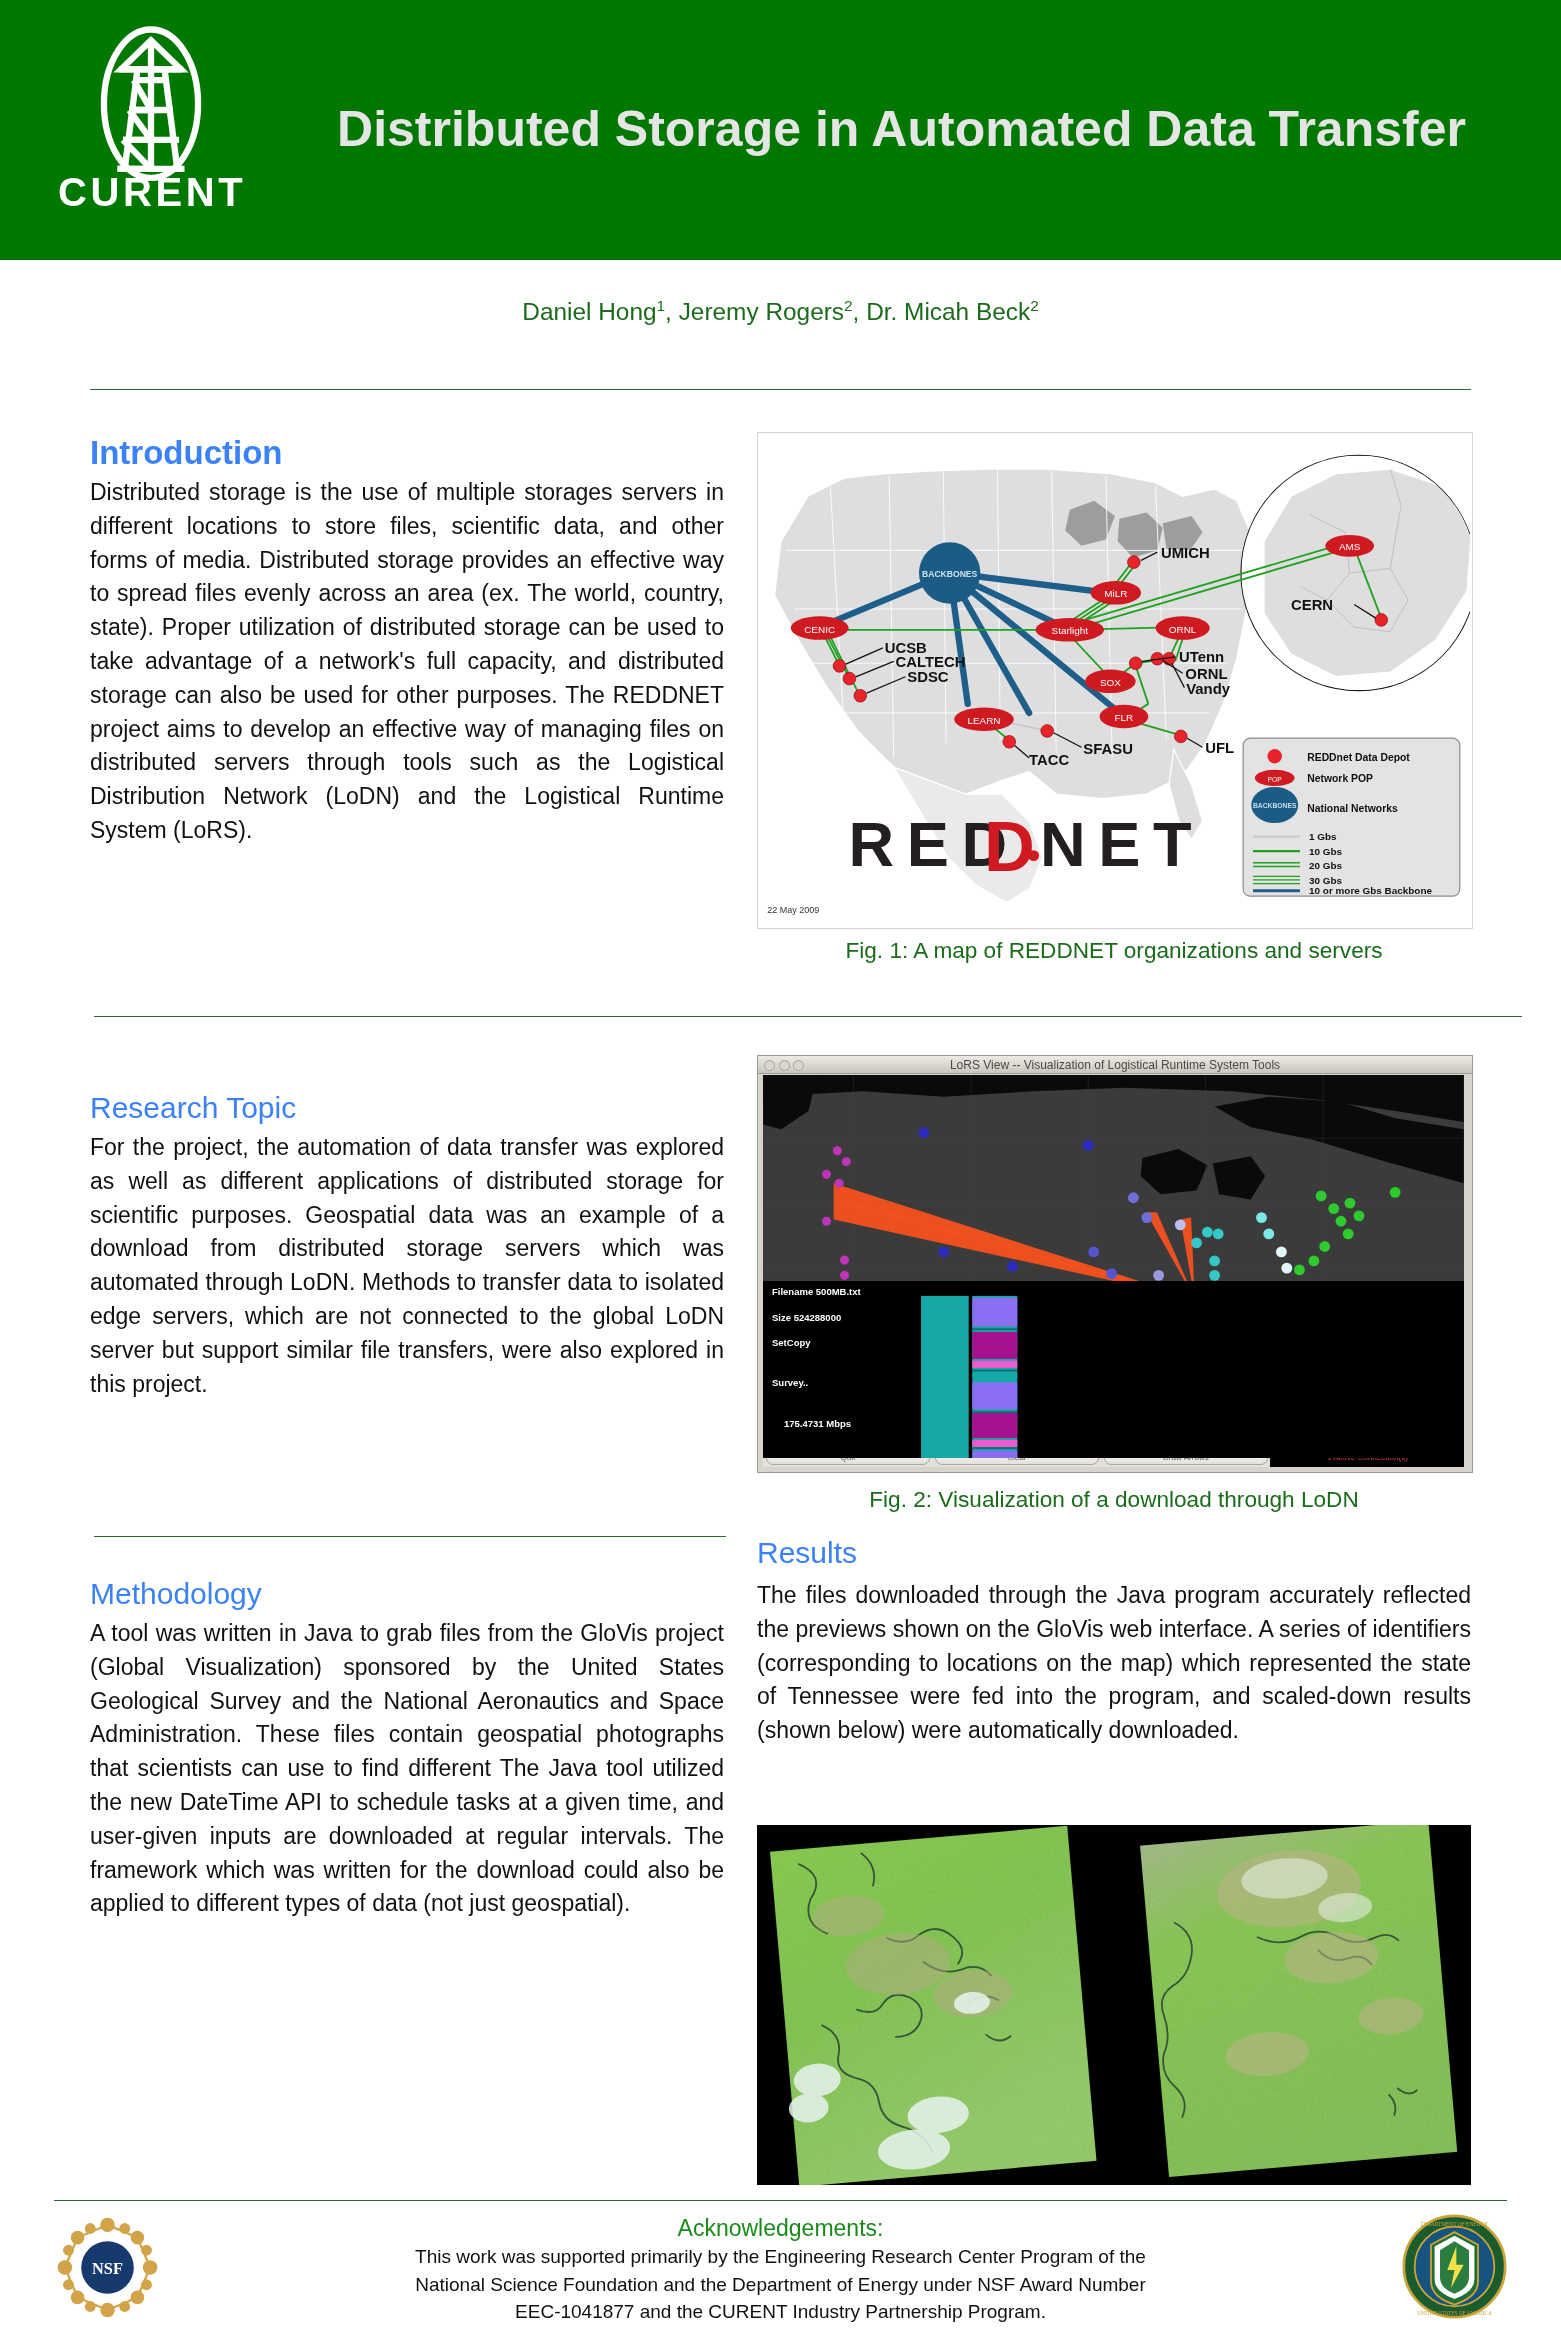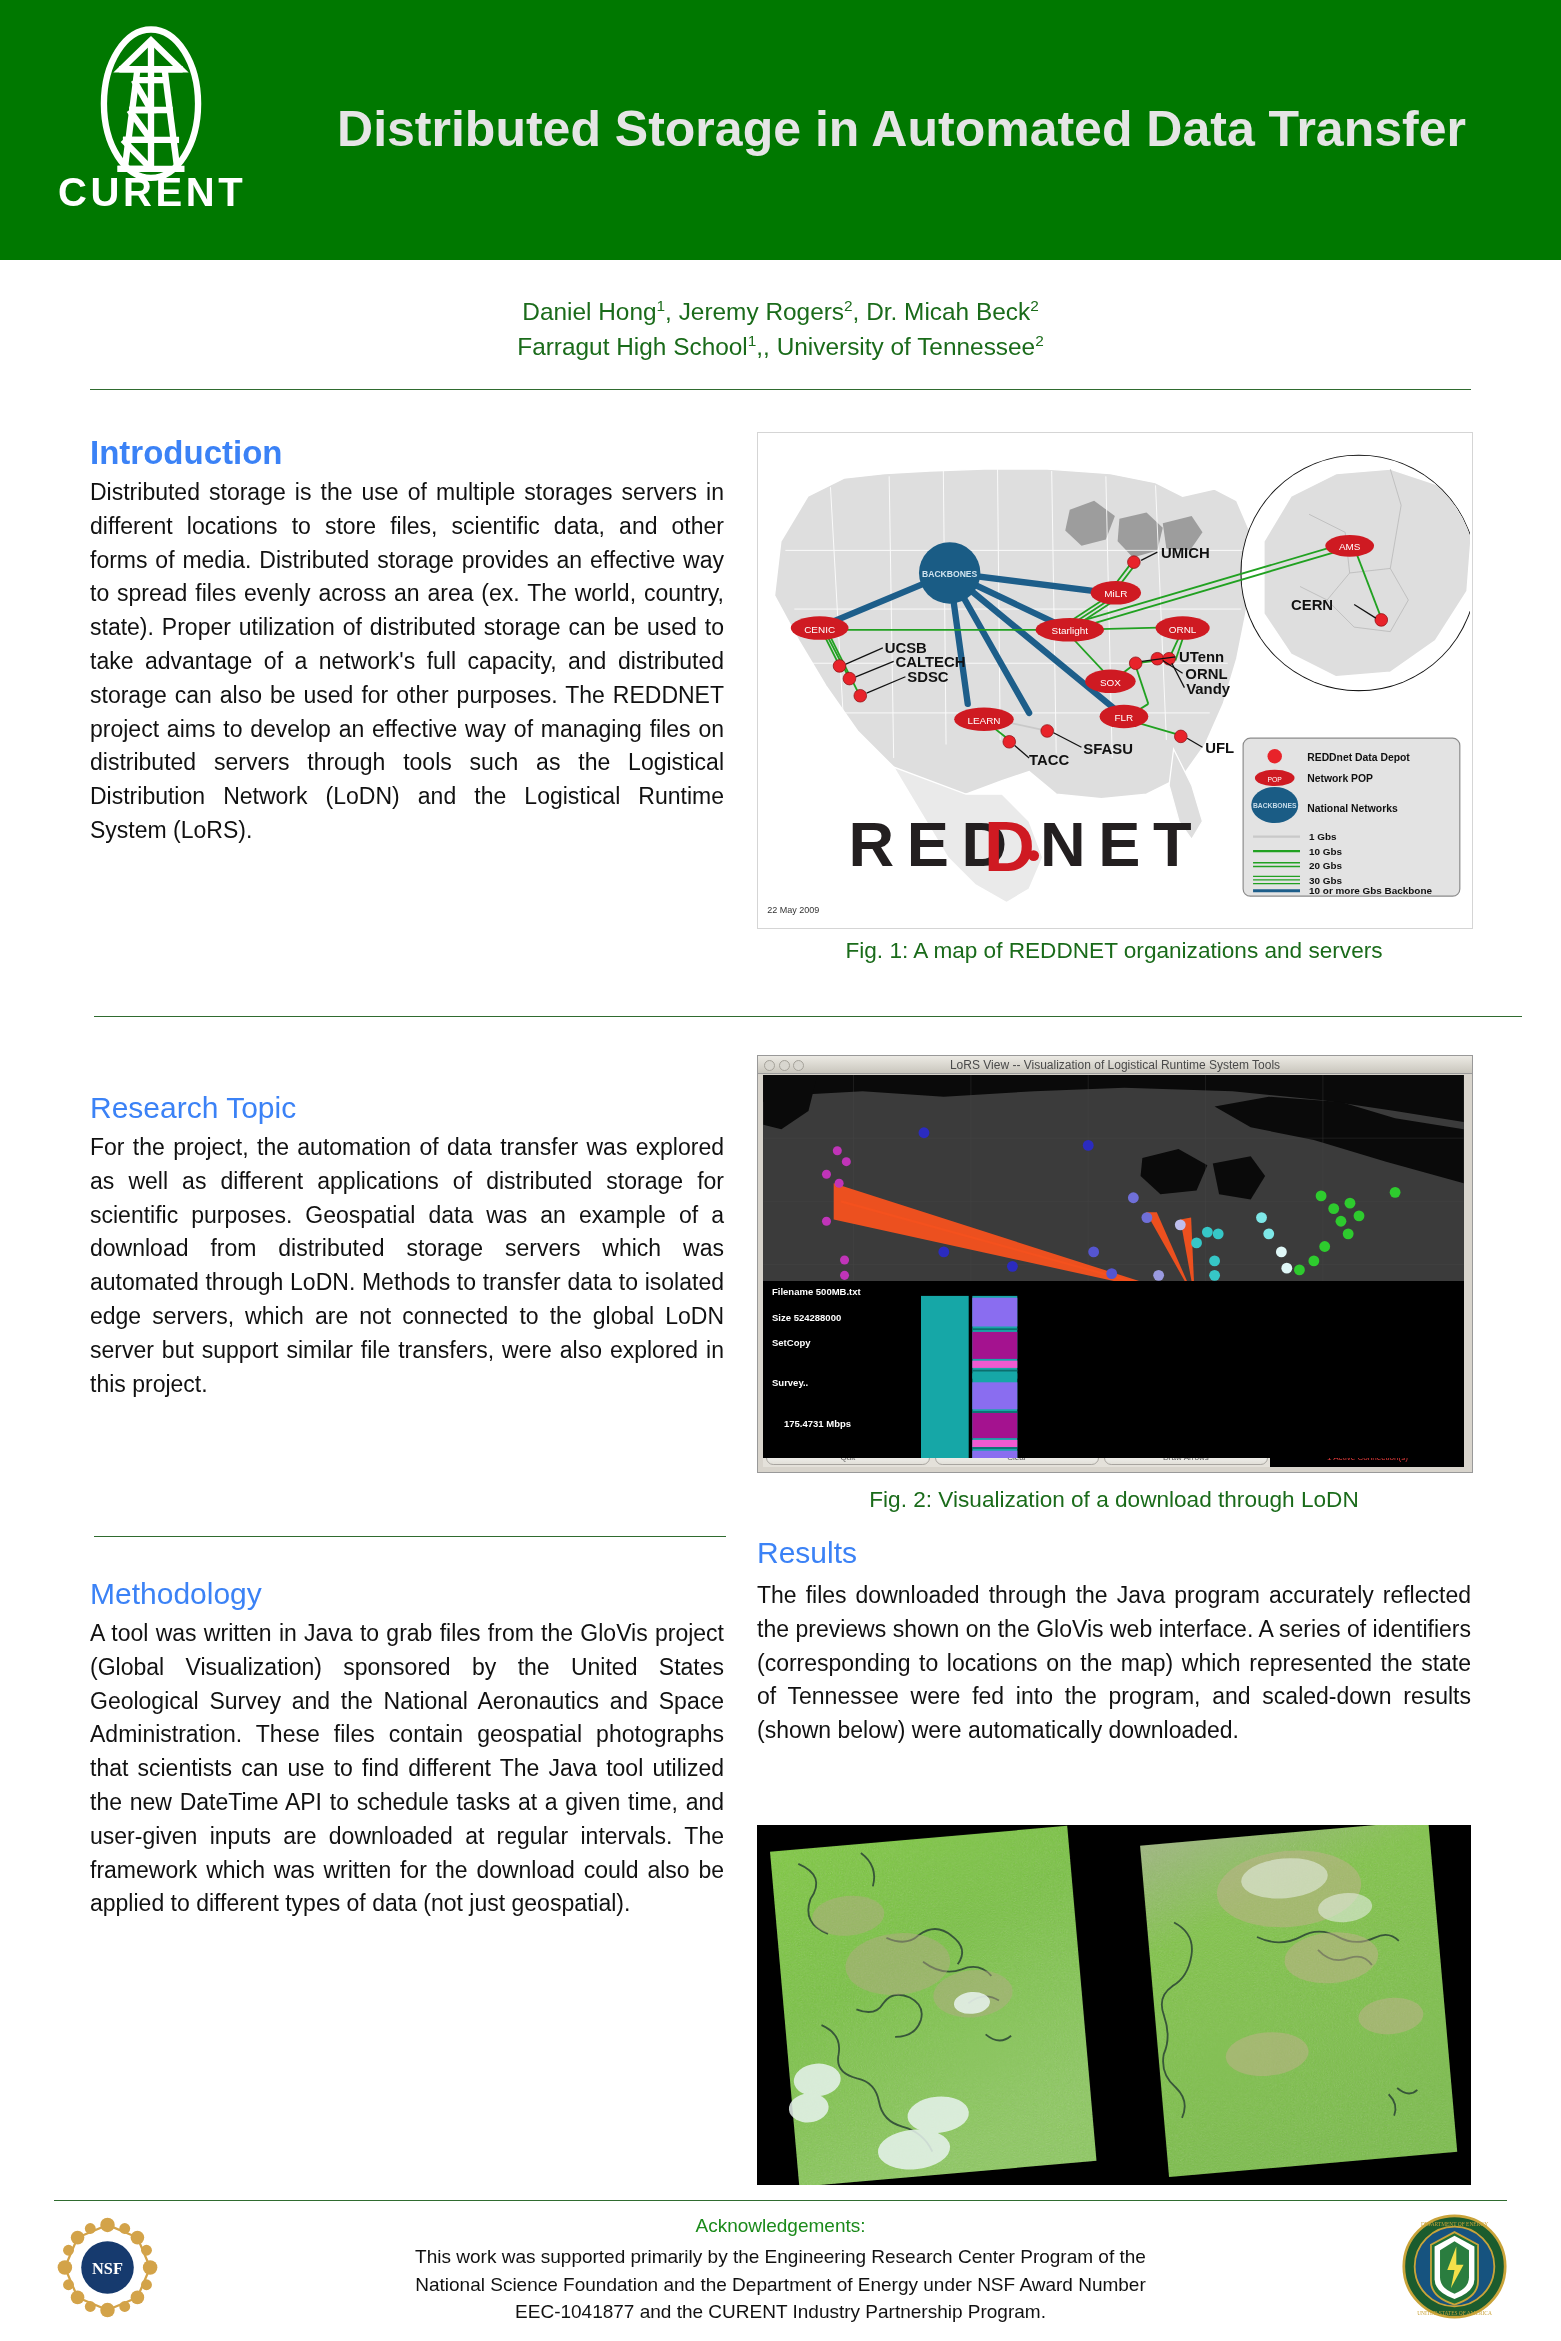--- a/index.html
+++ b/index.html
@@ -94,21 +94,21 @@
   .f2-bars{position:absolute;left:158px;top:9px;width:99px;height:181px;}
   
   .results-img{
     position:absolute;left:757px;top:1825px;width:714px;height:360px;
     background:#000000;overflow:hidden;
   }
   
   .footer-rule{position:absolute;left:54px;top:2200px;width:1453px;height:0.9px;background:#2f6b2f;}
   .ack-head{
     position:absolute;left:0;top:2215px;width:1561px;text-align:center;
-    color:#1a8a1a;font-size:19px;
+    color:#1a8a1a;font-size:23px;
   }
   .ack-body{
     position:absolute;left:0;top:2243px;width:1561px;text-align:center;
     color:#111;font-size:19px;line-height:1.45;
   }
   .nsf-logo{position:absolute;left:54px;top:2214px;width:107px;height:107px;}
   .doe-logo{position:absolute;left:1402px;top:2214px;width:105px;height:105px;}
 </style>
 </head>
 <body>
@@ -133,23 +133,20 @@
       </g>
     </svg>
   </div>
   <div class="curent-word">CURENT</div>
   <div class="poster-title">Distributed Storage in Automated Data Transfer</div>
 </div>
 
 <div class="authors">
   <div>
     <span>Daniel Hong</span><sup>1</sup><span>, Jeremy Rogers</span><sup>2</sup><span>, Dr. Micah Beck</span><sup>2</sup>
-  </div>
-  <div>
-    <span>Farragut High School</span><sup>1</sup><span>,, University of Tennessee</span><sup>2</sup>
   </div>
 </div>
 
 <div class="rule" style="left:90px;top:389px;width:1381px;"></div>
 
 <div class="sec-head h-intro" style="left:90px;top:434px;">Introduction</div>
 <div class="body-text" style="left:90px;top:476px;width:634px;">Distributed storage is the use of multiple storages servers in different locations to store files, scientific data, and other forms of media. Distributed storage provides an effective way to spread files evenly across an area (ex. The world, country, state). Proper utilization of distributed storage can be used to take advantage of a network's full capacity, and distributed storage can also be used for other purposes. The REDDNET project aims to develop an effective way of managing files on distributed servers through tools such as the Logistical Distribution Network (LoDN) and the Logistical Runtime System (LoRS).</div>
 
 <div class="fig1">
   <svg width="712" height="493" viewBox="0 0 788 546">

